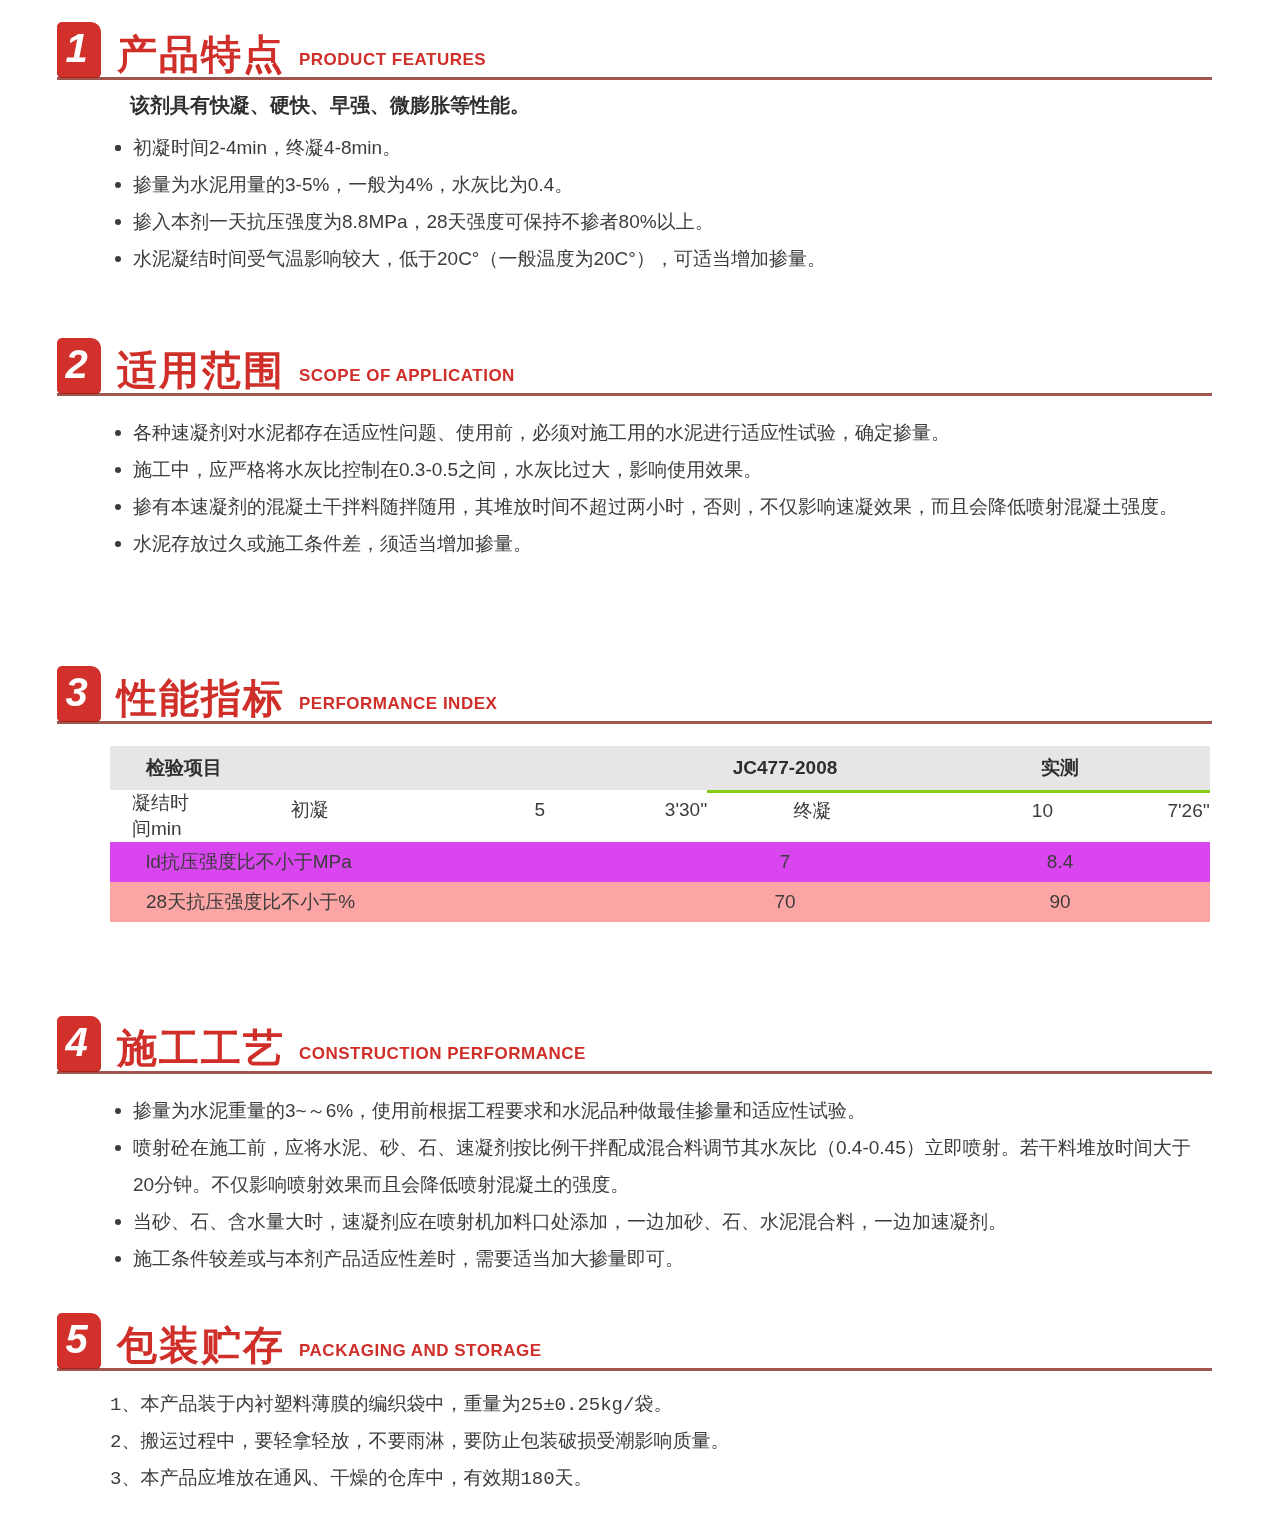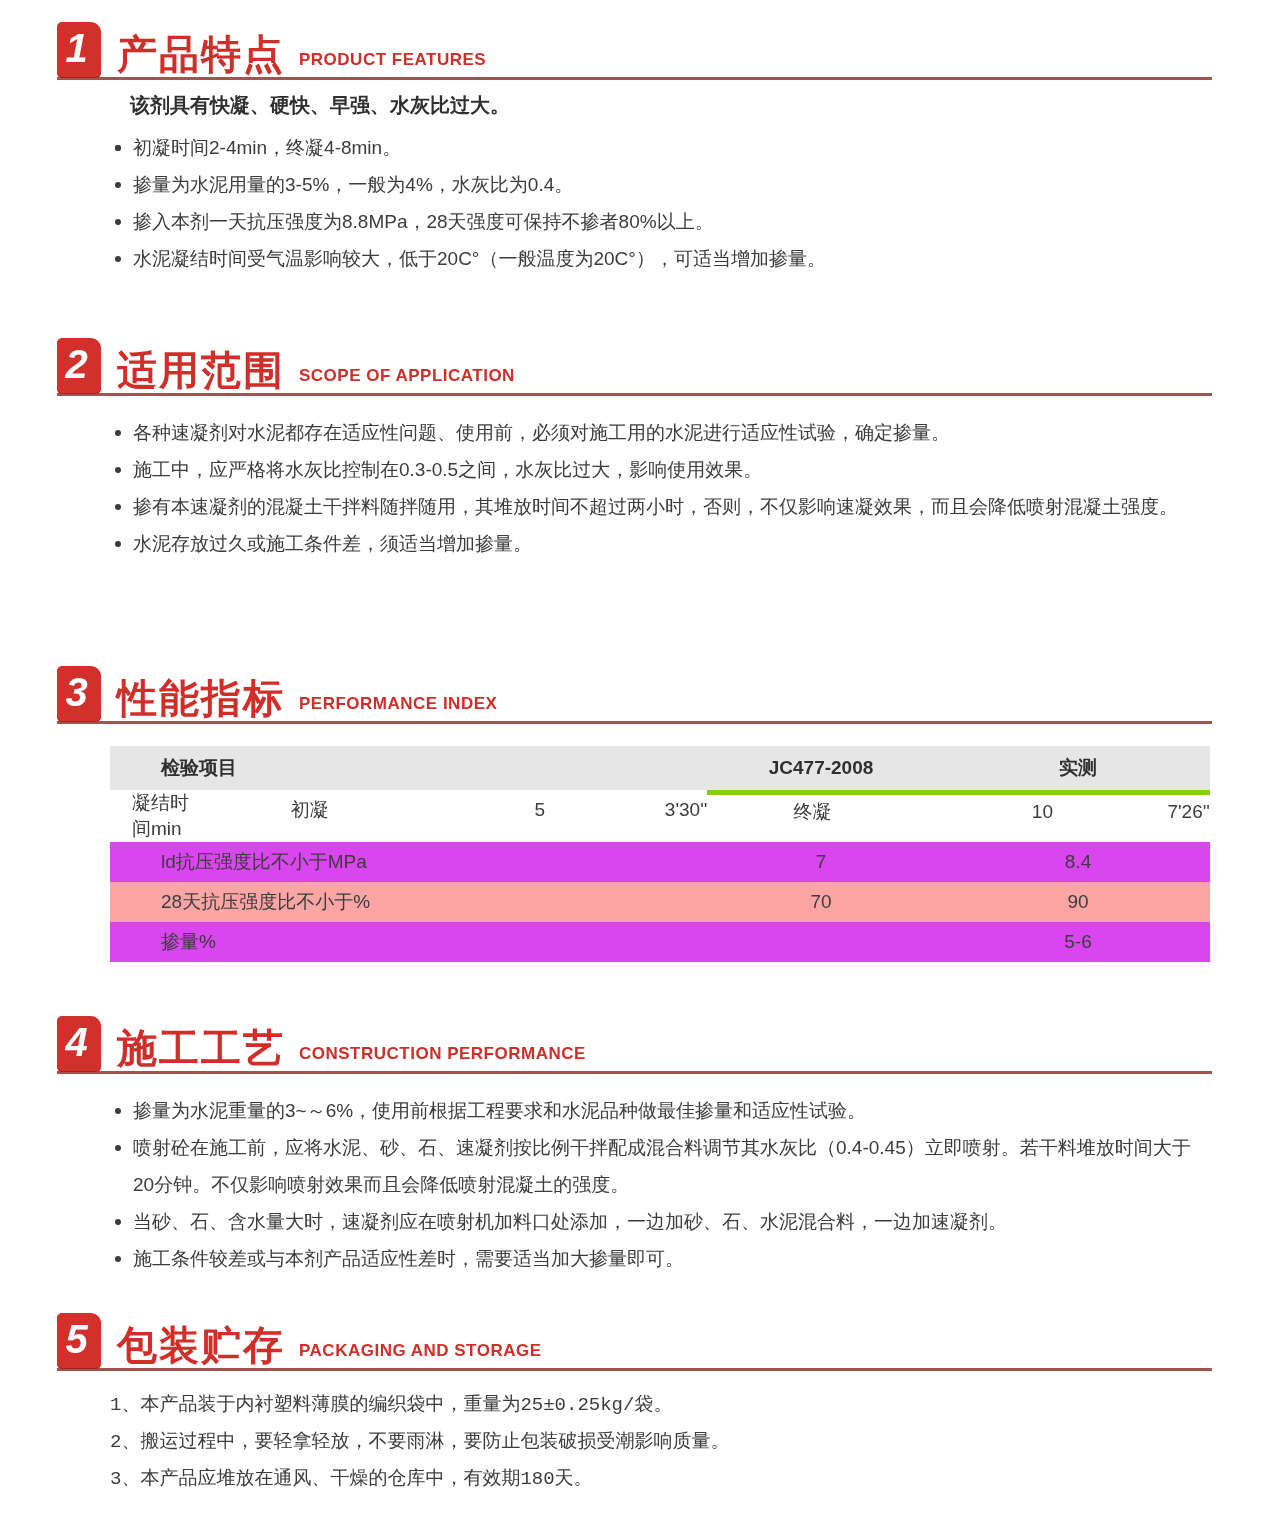--- a/index.html
+++ b/index.html
@@ -48,29 +48,29 @@
     position:absolute; left:2px; top:16px; width:6px; height:6px;
     border-radius:50%; background:#3c3c3c;
   }
   .numbered { margin-top:16px; }
   .num-item { font-size:19px; line-height:37px; color:#3c3c3c; padding-left:0;font-family:Liberation Mono, monospace; }
 
   
   .tbl { width:1100px; margin-left:53px; margin-top:22px; font-size:19px; }
   .trow { display:flex; align-items:center; min-height:40px; }
   .thead { background:#e6e6e6; min-height:44px; font-weight:bold; color:#2f2f2f; }
-  .c1 { width:340px; padding-left:15px;margin-left:36px; }
+  .c1 { width:340px; padding-left:36px; }
   .c2 { width:210px; text-align:center; }
   .c3 { width:250px; text-align:center; }
   .c4 { flex:1; text-align:center; }
   .st-block { display:flex; background:#ffffff; }
   .st-label { width:340px; padding-left:22px; display:flex; align-items:center; }
   .st-rows { flex:1; display:flex; flex-direction:row; }
   .st-row { display:flex; align-items:center; height:39px; }
-  .st-row + .st-row { border-top:5px solid #84cc16; }
+  .st-row + .st-row { border-top:3px solid #84cc16; }
   .c2s { width:210px; text-align:center; }
   .c3s { width:250px; text-align:center; }
   .c4s { flex:1; text-align:center; }
   .gray { background:#d946ef; }
   .white { background:#fca5a5; }
 
   
   #sec1 { top:22px; }
   #sec2 { top:338px; }
   #sec3 { top:666px; }
@@ -84,21 +84,21 @@
 
   <div class="section" id="sec1">
     <div class="sec-header">
       <div class="badge">
         <span class="badge-num">1</span>
       </div>
       <div class="title-zh">产品特点</div>
       <div class="title-en">PRODUCT FEATURES</div>
     </div>
     <div class="content">
-      <div class="intro">该剂具有快凝、硬快、早强、水灰比过大。</div>
+      <div class="intro">该剂具有快凝、硬快、早强、微膨胀等性能。</div>
       <div class="bullets">
         <div class="bullet"><span class="dot"></span></div>
         <div class="bullet"><span class="dot"></span><span>初凝时间2-4min，终凝4-8min。</span></div>
         <div class="bullet"><span class="dot"></span><span>掺量为水泥用量的3-5%，一般为4%，水灰比为0.4。</span></div>
         <div class="bullet"><span class="dot"></span><span>掺入本剂一天抗压强度为8.8MPa，28天强度可保持不掺者80%以上。</span></div>
         <div class="bullet"><span class="dot"></span><span>水泥凝结时间受气温影响较大，低于20C°（一般温度为20C°），可适当增加掺量。</span></div>
       </div>
     </div>
   </div>
 
@@ -158,26 +158,20 @@
         <div class="c2"></div>
         <div class="c3">7</div>
         <div class="c4">8.4</div>
       </div>
       <div class="trow white">
         <div class="c1">28天抗压强度比不小于%</div>
         <div class="c2"></div>
         <div class="c3">70</div>
         <div class="c4">90</div>
       </div>
-      <div class="trow gray">
-        <div class="c1">掺量%</div>
-        <div class="c2"></div>
-        <div class="c3"></div>
-        <div class="c4">5-6</div>
-      </div>
     </div>
   </div>
 
   <div class="section" id="sec4">
     <div class="sec-header">
       <div class="badge">
         <span class="badge-num">4</span>
       </div>
       <div class="title-zh">施工工艺</div>
       <div class="title-en">CONSTRUCTION PERFORMANCE</div>

